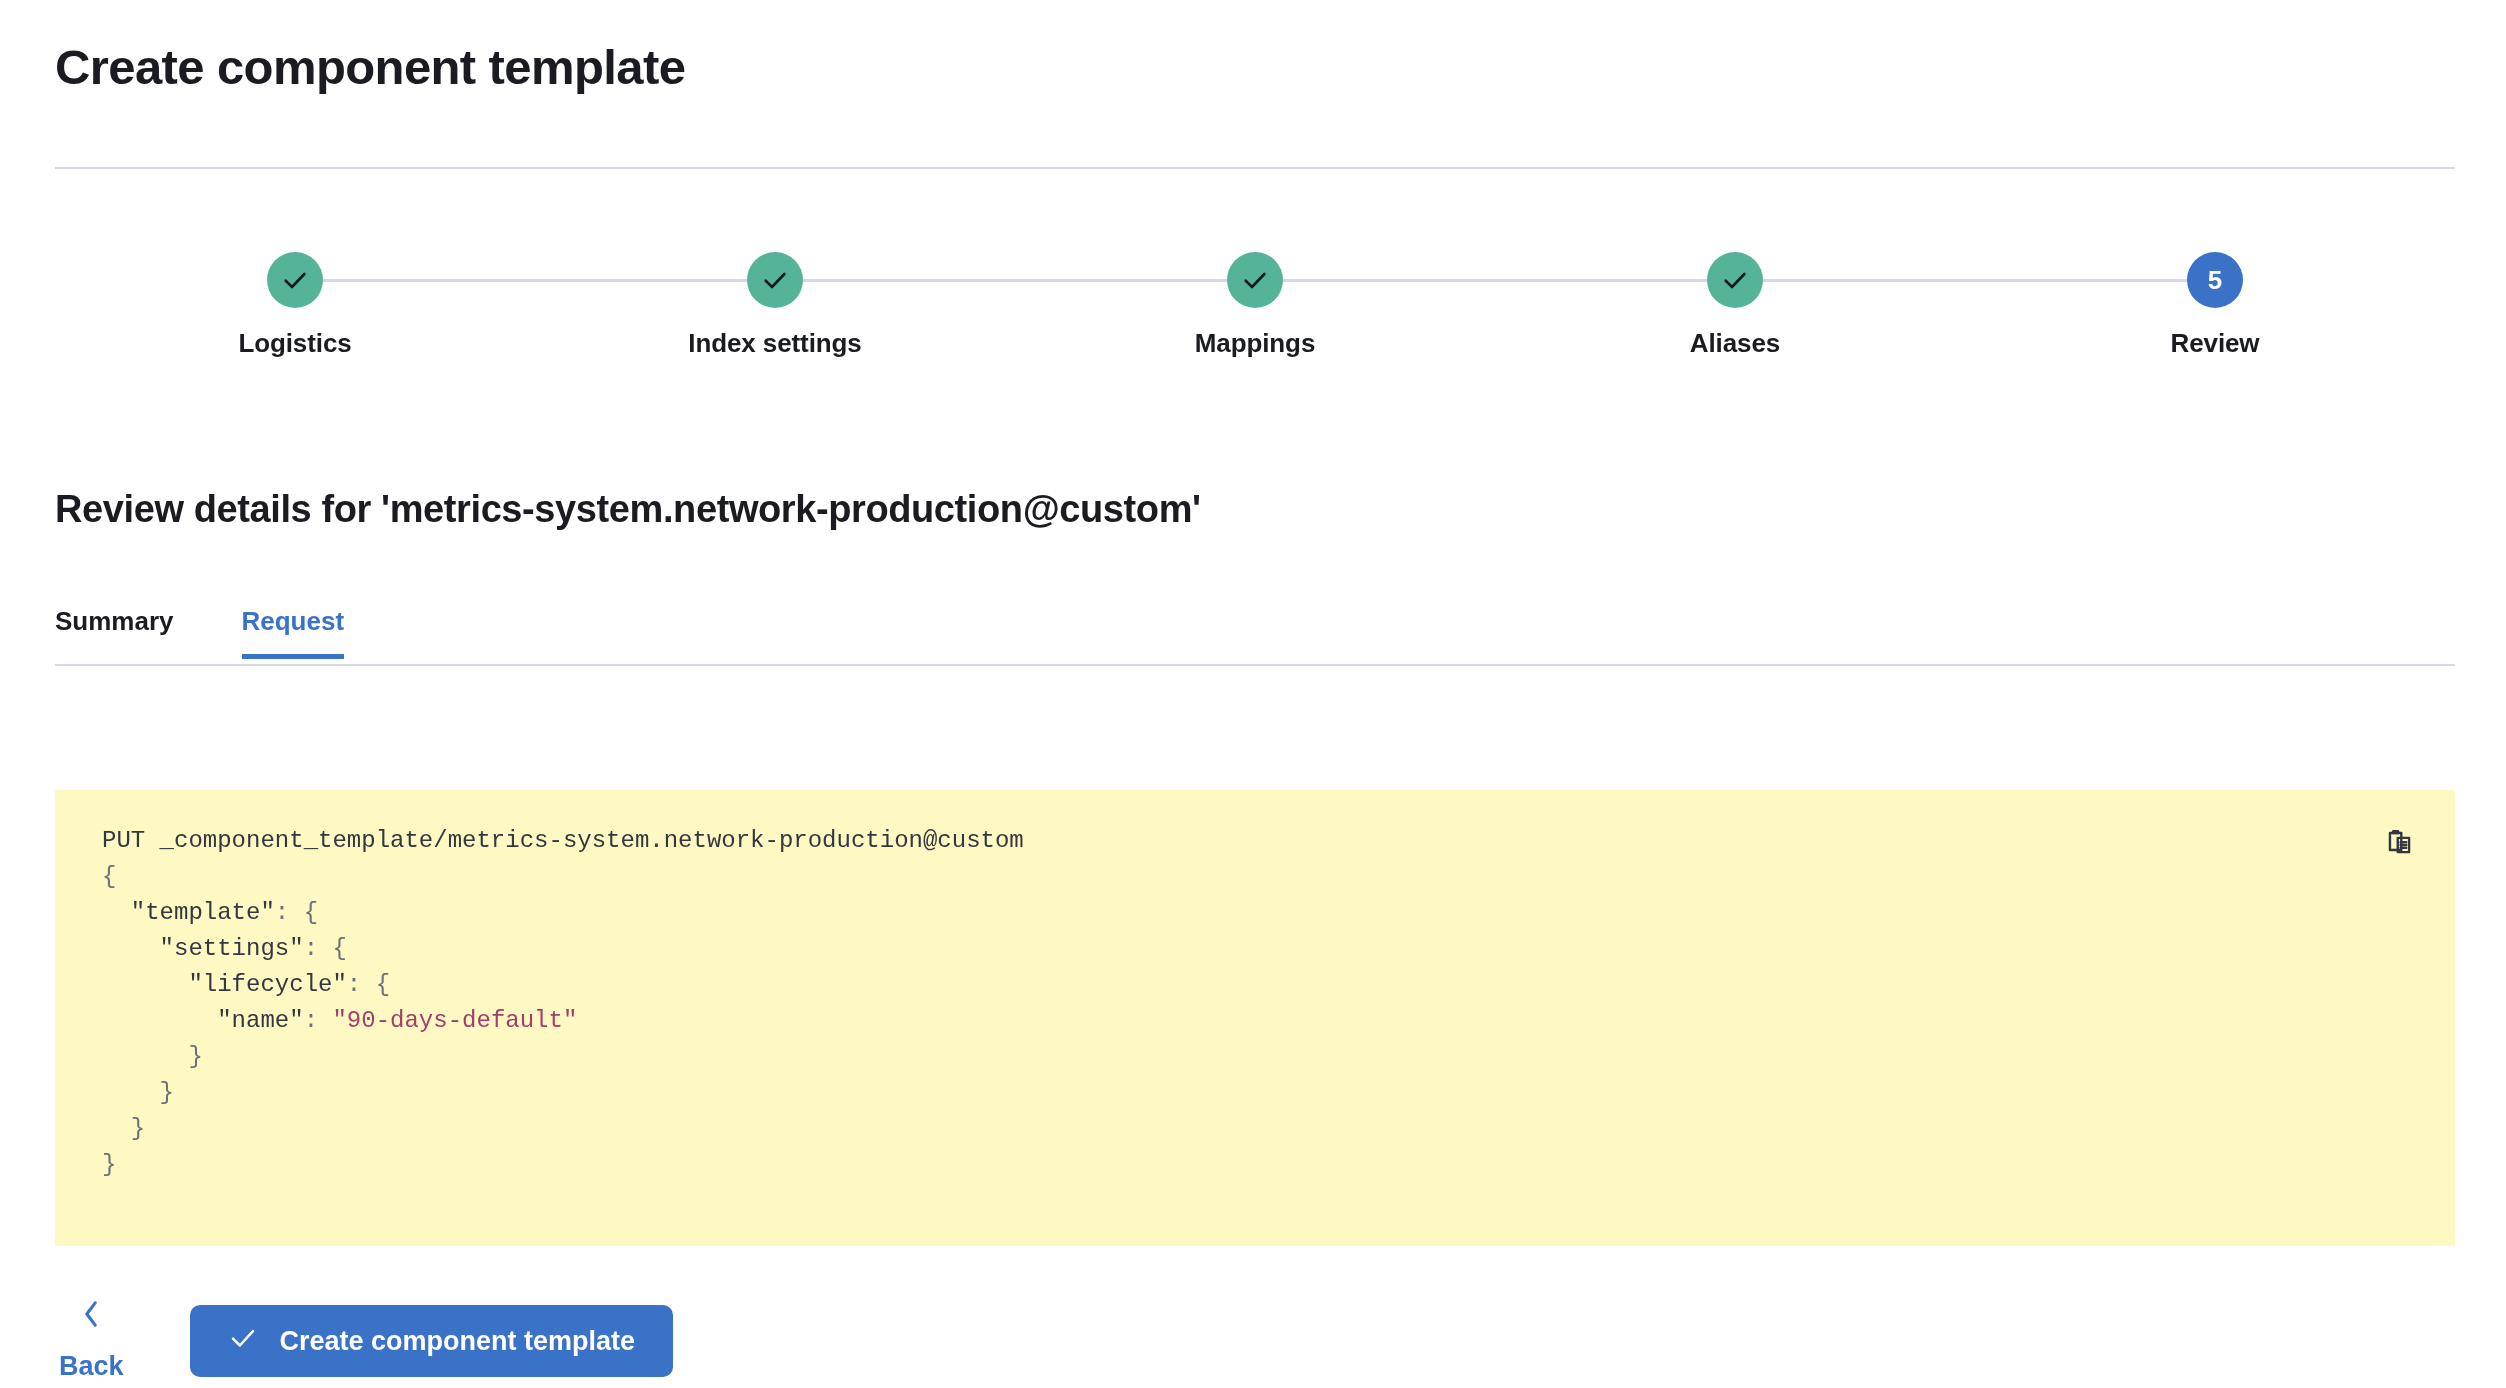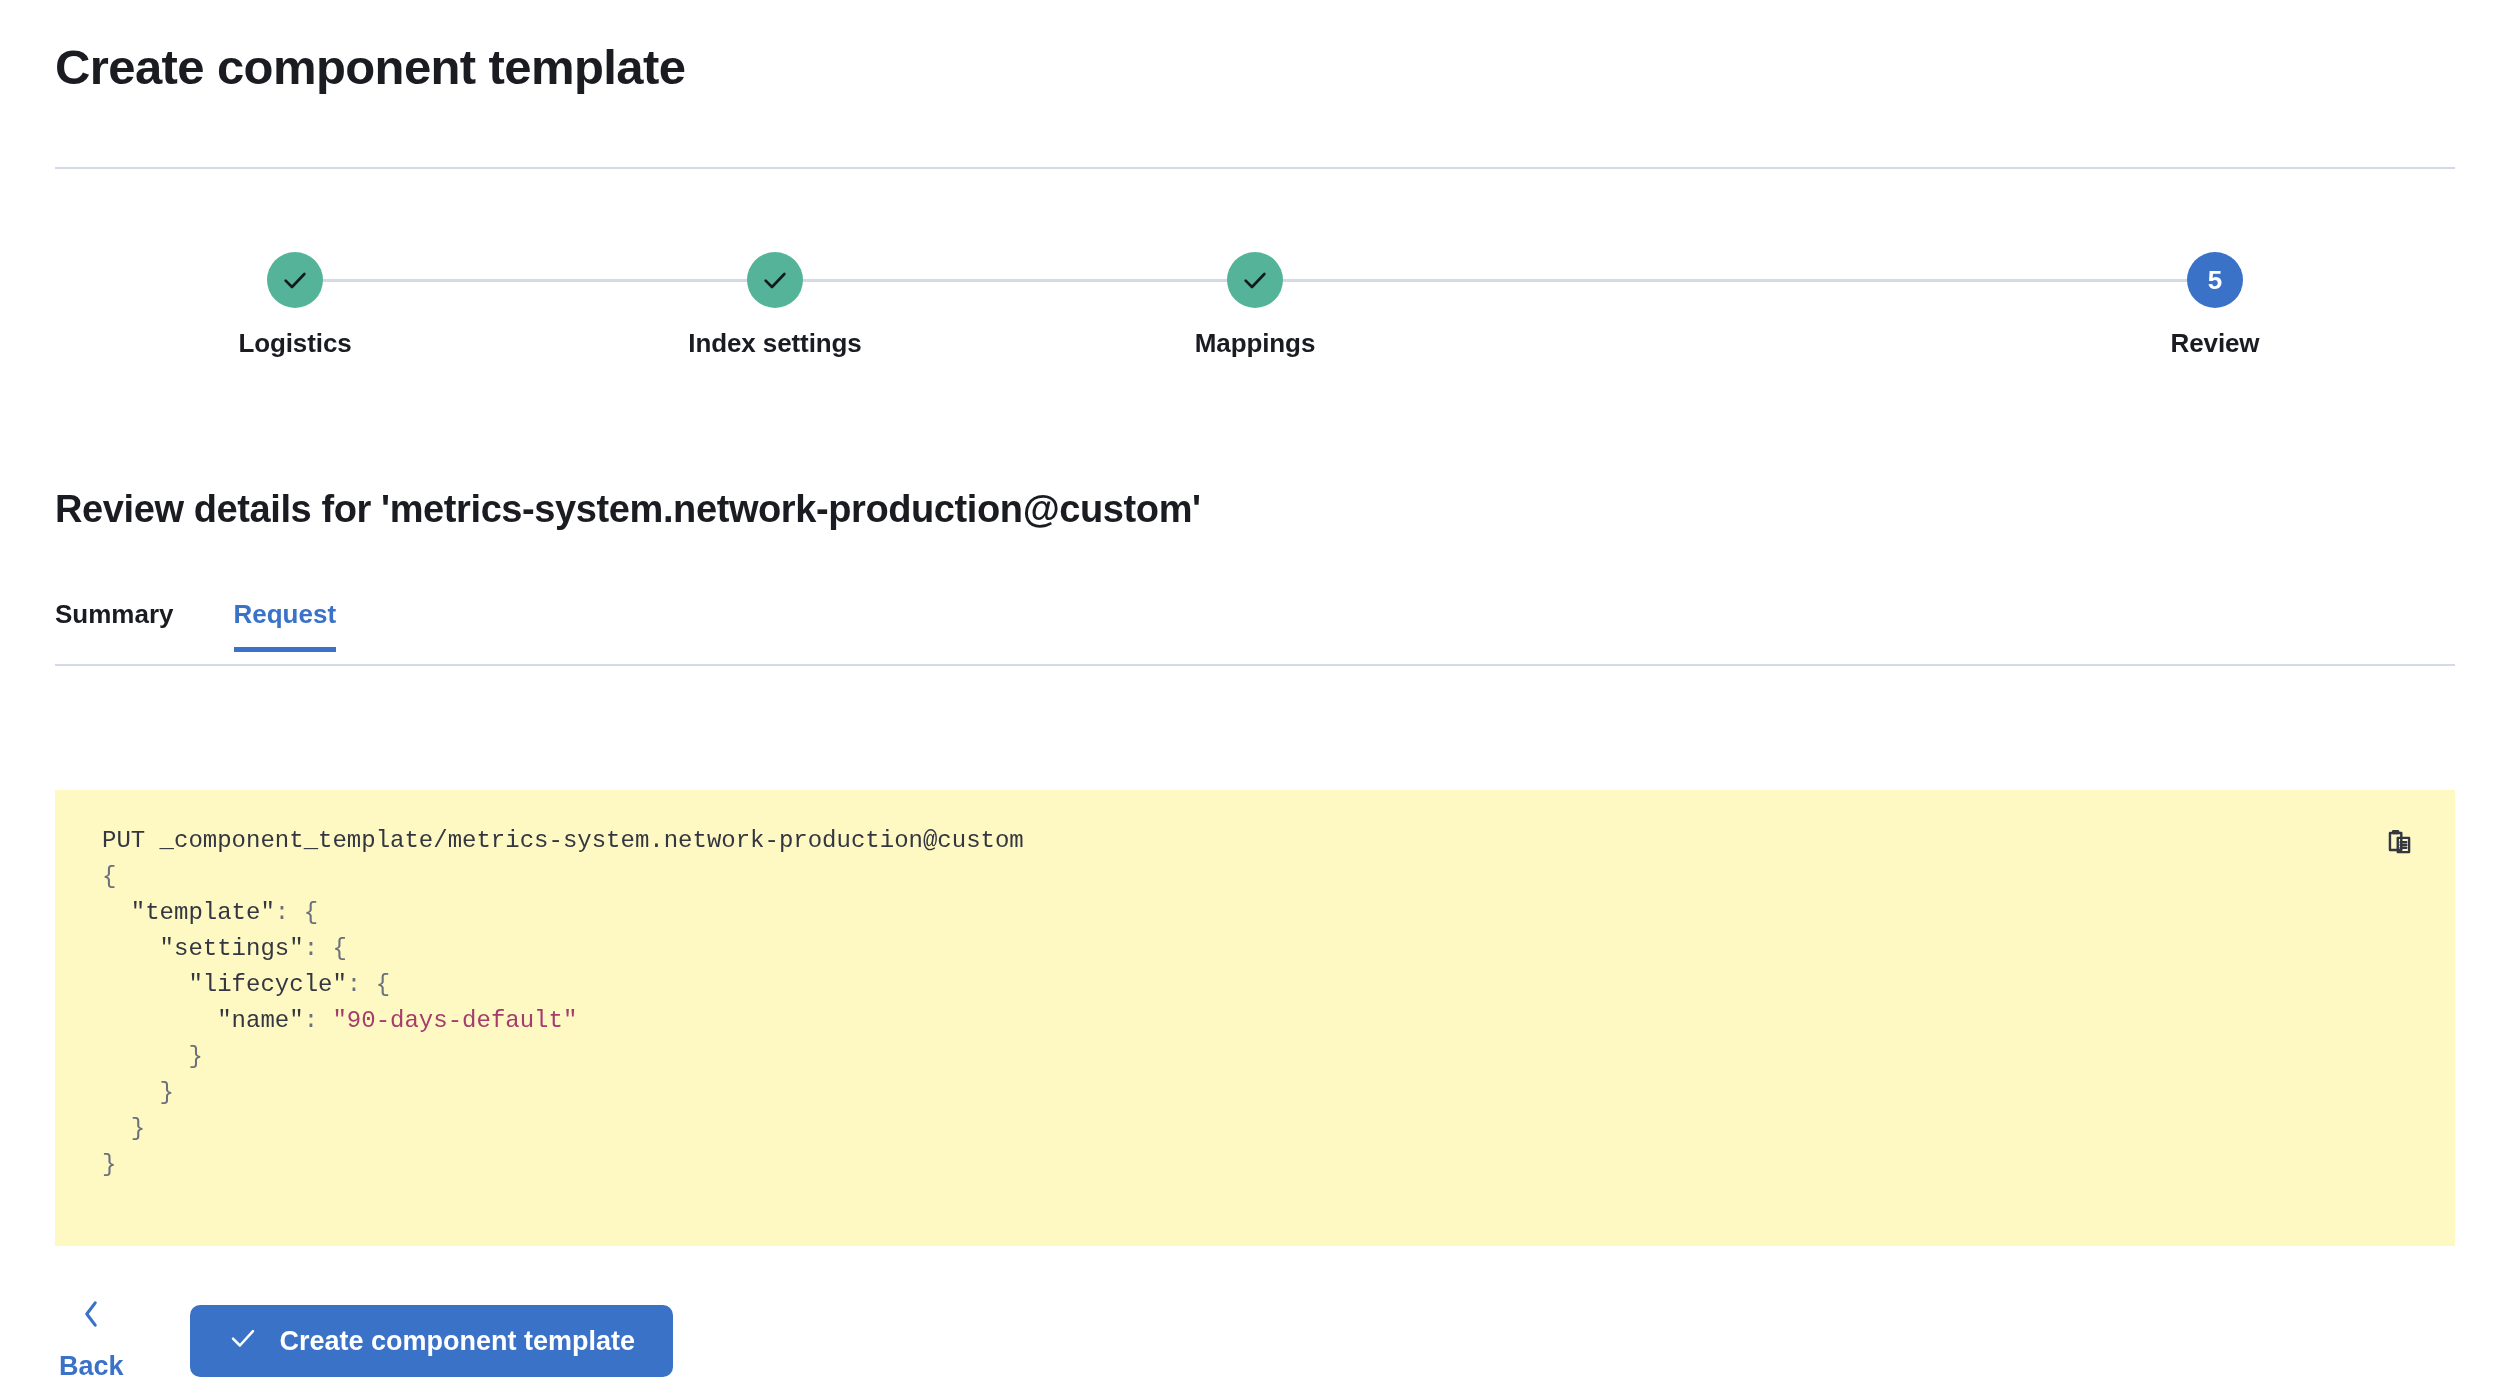--- a/index.html
+++ b/index.html
@@ -125,22 +125,22 @@
 
   
   .tabs {
     position: absolute;
     left: 55px;
     top: 598px;
     width: 2400px;
     height: 68px;
     border-bottom: 2px solid #d3dae6;
     display: flex;
-    align-items: flex-start;
-    gap: 8px;
+    align-items: center;
+    gap: 16px;
   }
 
   .tab {
     position: relative;
     padding: 0 0 20px 0;
     margin-right: 52px;
     font-size: 26px;
     line-height: 32px;
     font-weight: 700;
     color: #1a1c21;
@@ -294,20 +294,28 @@
         </div>
         <div class="step-label">Index settings</div>
       </div>
       <div class="step" style="left: 1200px;">
         <div class="step-circle">
           <svg width="30" height="30" viewBox="0 0 24 24" fill="none" stroke="#14181f" stroke-width="2.1" stroke-linecap="round" stroke-linejoin="round" aria-hidden="true">
             <path d="M4.5 12.5 L9.6 17.6 L19.5 7.2"></path>
           </svg>
         </div>
         <div class="step-label hovered">Mappings</div>
+      </div>
+      <div class="step" style="left: 1680px;">
+        <div class="step-circle">
+          <svg width="30" height="30" viewBox="0 0 24 24" fill="none" stroke="#14181f" stroke-width="2.1" stroke-linecap="round" stroke-linejoin="round" aria-hidden="true">
+            <path d="M4.5 12.5 L9.6 17.6 L19.5 7.2"></path>
+          </svg>
+        </div>
+        <div class="step-label">Aliases</div>
       </div>
       <div class="step" style="left: 2160px;">
         <div class="step-circle current">
           <span class="num">5</span>
         </div>
         <div class="step-label">Review</div>
       </div>
     </div>
 
   <h2 class="section-heading">Review details for 'metrics-system.network-production@custom'</h2>

